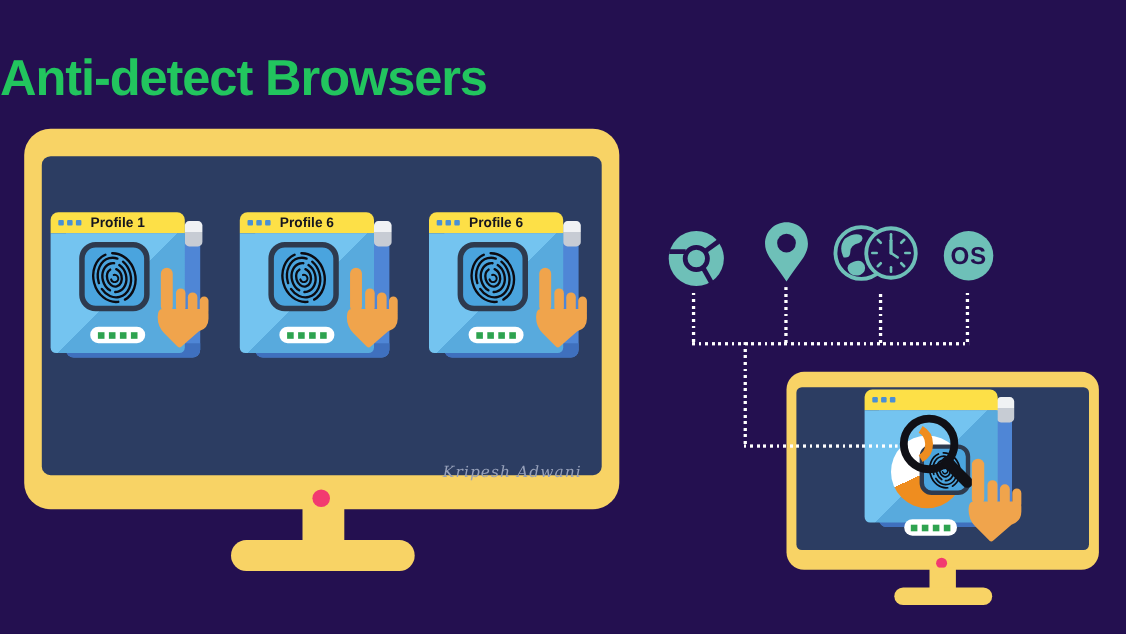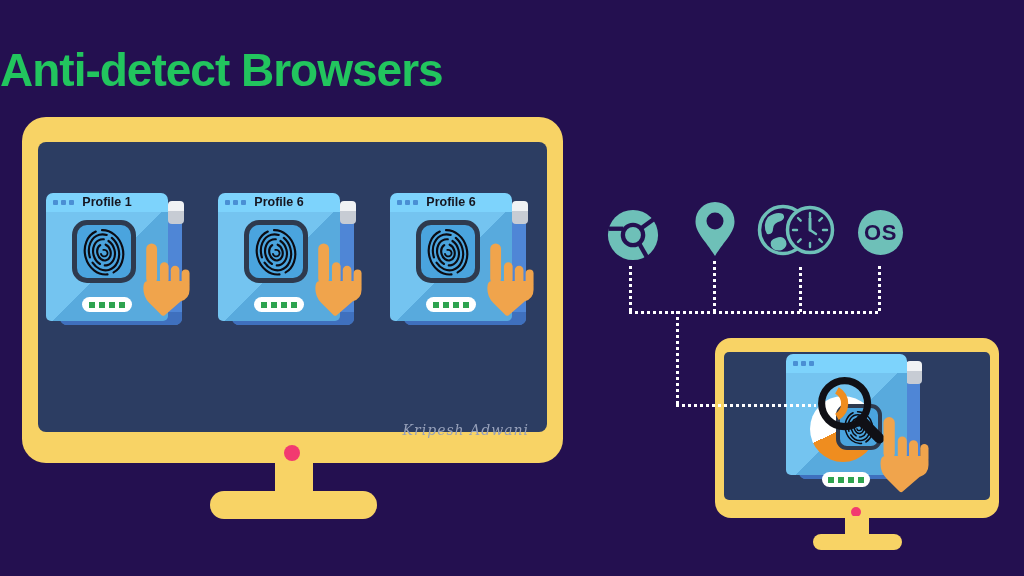--- a/index.html
+++ b/index.html
@@ -30,21 +30,21 @@
 
   
   .bwindow{position:absolute;width:122px;height:128px;}
   .back-page{position:absolute;left:14px;top:11px;width:122px;height:121px;
     background:#4f86d6;border-radius:7px;}
   .back-page::before{content:"";position:absolute;right:-2px;top:-3px;width:16px;height:23px;
     border-radius:4px;background:linear-gradient(#f0f2f4 45%,#c7ccd4 45%);}
   .back-page::after{content:"";position:absolute;left:0;bottom:0;width:100%;height:13px;
     background:#3f70be;border-radius:0 0 7px 7px;}
   .front{position:absolute;left:0;top:0;width:122px;height:128px;}
-  .titlebar{position:absolute;left:0;top:0;width:100%;height:19px;background:#7dd3fc;
+  .titlebar{position:absolute;left:0;top:0;width:100%;height:19px;background:#fde047;
     border-radius:7px 7px 0 0;}
   .tb-dots{position:absolute;left:7px;top:7px;display:flex;gap:3px;}
   .tb-dots i{width:5px;height:5px;background:#4a8fd4;border-radius:1px;}
   .tb-title{position:absolute;left:0;top:0;width:100%;height:19px;line-height:19px;
     text-align:center;font-size:12.5px;font-weight:bold;color:#15151f;}
   .wbody{position:absolute;left:0;top:19px;width:122px;height:109px;
     background:linear-gradient(135deg,#74c4f0 50%,#58aadd 50%);border-radius:0 0 5px 5px;}
   .fpbox{position:absolute;left:26px;top:8px;width:64px;height:63px;box-sizing:border-box;
     background:#4aa4de;border:5px solid #2e3a4e;border-radius:15px;}
   .fpbox svg{width:100%;height:100%;display:block;}

